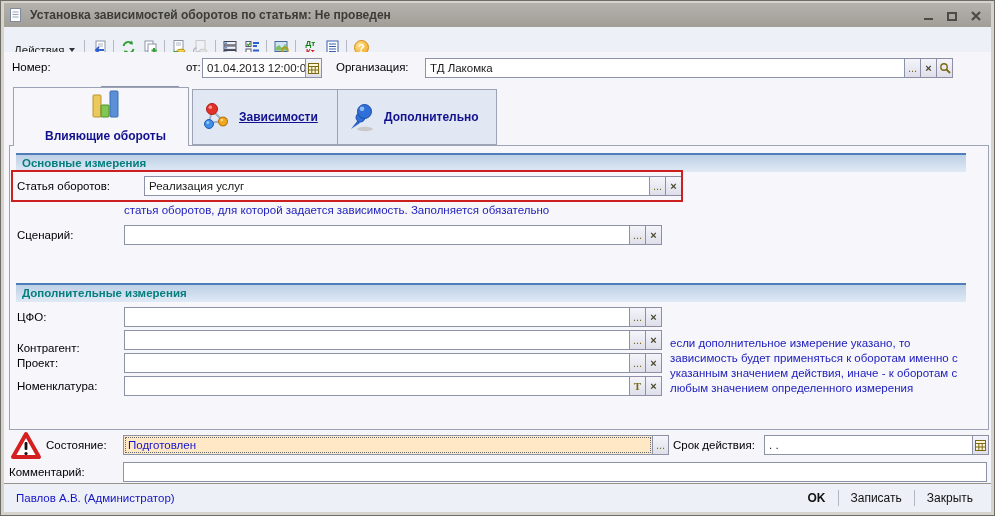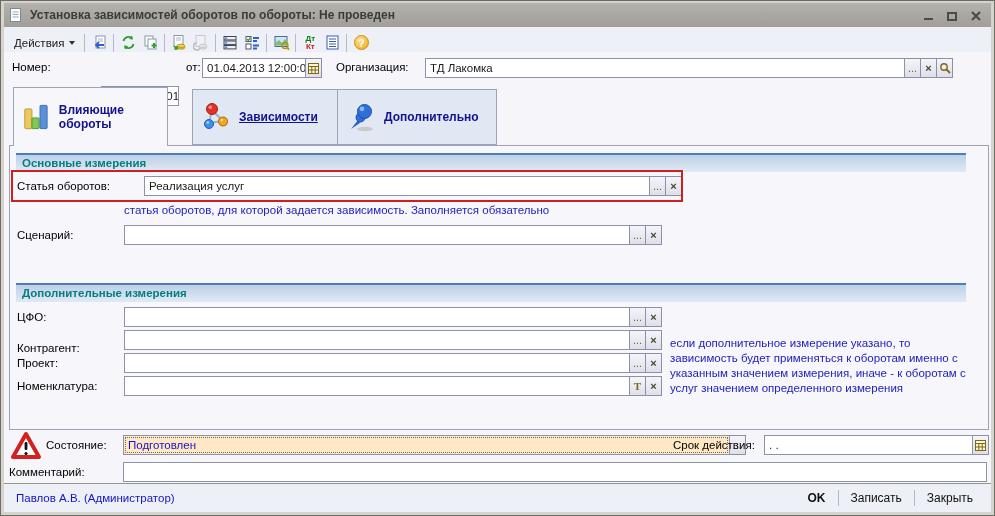--- a/index.html
+++ b/index.html
@@ -14,21 +14,21 @@
   .doc-icon { width:16px; height:16px; margin-right:6px; flex:0 0 auto; }
   .title-text { flex:1; font-size:12px; font-weight:bold; color:#3c3b36; white-space:nowrap; overflow:hidden; }
   .win-controls { display:flex; align-items:center; gap:10px; margin-right:4px; }
   .wbtn { width:14px; height:14px; display:flex; align-items:flex-end; justify-content:center; cursor:default; }
   .g-min { width:9px; height:2px; background:#4c4b46; margin-bottom:2px; }
   .g-max { width:10px; height:9px; border:2px solid #4c4b46; margin-bottom:1px; }
   .g-close { width:12px; height:12px; }
 
   
   .toolbar { position:absolute; left:3px; top:26px; right:3px; height:32px; background:#eef0f8;
-    border-bottom:1px solid #7e7c72; display:flex; align-items:center; padding:0 4px; }
+    border-bottom:1px solid #7e7c72; display:flex; align-items:flex-end; padding:0 4px; }
   .actions-btn { display:flex; align-items:center; gap:5px; padding:2px 6px; background:none; border:none;
     font-family:inherit; font-size:11.5px; color:#1a1a1a; cursor:default; }
   .drop-arrow { width:0; height:0; border-left:3.5px solid transparent; border-right:3.5px solid transparent; border-top:4px solid #333; }
   .tb-sep { width:1px; height:18px; background:#b9b9c6; margin:0 3px; flex:0 0 auto; }
   .tbtn { width:22px; height:21px; display:flex; align-items:center; justify-content:center; background:none; border:none; cursor:default; }
   .tbtn.disabled { opacity:.45; filter:grayscale(.7); }
   .dtkt { display:flex; flex-direction:column; line-height:8px; font-size:8px; font-weight:bold; font-family:"Liberation Sans",sans-serif; }
   .dtkt .dt { color:#0d7d0d; } .dtkt .kt { color:#cc1414; }
   .help-circle { width:15px; height:15px; border-radius:50%; background:radial-gradient(circle at 35% 30%, #ffe08a, #f2a51f);
     color:#fff; font-weight:bold; font-size:11px; display:flex; align-items:center; justify-content:center; border:1px solid #cf8a10; }
@@ -75,21 +75,21 @@
 
   <div class="titlebar">
     <span class="doc-icon">
       <svg width="16" height="16" viewBox="0 0 16 16">
           <rect x="2.5" y="1.5" width="10" height="13" fill="#fdfdfd" stroke="#7d8aa0"></rect>
           <line x1="4.5" y1="5" x2="10.5" y2="5" stroke="#9aa6ba"></line>
           <line x1="4.5" y1="7.5" x2="10.5" y2="7.5" stroke="#9aa6ba"></line>
           <line x1="4.5" y1="10" x2="10.5" y2="10" stroke="#9aa6ba"></line>
         </svg>
     </span>
-    <span class="title-text">Установка зависимостей оборотов по обороты: Не проведен</span>
+    <span class="title-text">Установка зависимостей оборотов по статьям: Не проведен</span>
     <span class="win-controls">
       <span class="wbtn">
           <span class="g-min"></span>
         </span>
       <span class="wbtn">
           <span class="g-max"></span>
         </span>
       <span class="wbtn">
         <svg class="g-close" viewBox="0 0 12 12">
             <path d="M2 2 L10 10 M10 2 L2 10" stroke="#4c4b46" stroke-width="2.2"></path>
@@ -232,21 +232,21 @@
       <button class="sbtn">...</button>
       <button class="sbtn xbtn">×</button>
       <button class="sbtn">
         <svg width="12" height="12" viewBox="0 0 12 12">
             <circle cx="5" cy="5" r="3.2" fill="none" stroke="#7c6a12" stroke-width="1.4"></circle>
             <line x1="7.5" y1="7.5" x2="11" y2="11" stroke="#7c6a12" stroke-width="1.8"></line>
           </svg>
       </button>
     </div>
 
-    <div class="tab tab-active" style="left:9px; width:155px;">
+    <div class="tab tab-active" style="left:9px; width:176px;flex-direction:column;">
       <svg width="30" height="32" viewBox="0 0 30 32">
           <rect x="2" y="7" width="8" height="22" rx="1" fill="#ecc95e" stroke="#b9952c"></rect>
           <rect x="10" y="17" width="8" height="12" rx="1" fill="#82c655" stroke="#4e9428"></rect>
           <rect x="19" y="3" width="8" height="26" rx="1" fill="#5b8fd6" stroke="#3a6db4"></rect>
         </svg>
       <span>Влияющие обороты</span>
     </div>
     <div class="tab tab-idle" style="left:188px; width:159px;text-decoration:underline;">
       <svg width="28" height="30" viewBox="0 0 28 30">
           <path d="M10 8 L7 21 M10 8 L21 19 M7 21 L21 19" stroke="#9fb0cc" stroke-width="2" fill="none"></path>
@@ -314,30 +314,30 @@
         <button class="sbtn xbtn">×</button>
       </div>
 
       <span class="flabel" style="left:7px; top:234px;">Номенклатура:</span>
       <div class="btnrow" style="left:114px; top:230px; width:538px;">
         <div class="grow"></div>
         <button class="sbtn tbtn2">T</button>
         <button class="sbtn xbtn">×</button>
       </div>
 
-      <span class="hint" style="left:660px; top:190px; width:303px; white-space:normal; line-height:15px;">если дополнительное измерение указано, то зависимость будет применяться к оборотам именно с указанным значением измерения, иначе - к оборотам с услуг значением определенного измерения</span>
+      <span class="hint" style="left:660px; top:190px; width:303px; white-space:normal; line-height:15px;">если дополнительное измерение указано, то зависимость будет применяться к оборотам именно с указанным значением действия, иначе - к оборотам с любым значением определенного измерения</span>
     </div>
 
     <svg style="position:absolute; left:6px; top:379px;" width="32" height="30" viewBox="0 0 32 30">
       <path d="M16 3 L29 26 L3 26 Z" fill="#fff" stroke="#d42020" stroke-width="4" stroke-linejoin="round"></path>
       <rect x="14.6" y="11" width="2.8" height="8" rx="1.2" fill="#111"></rect>
       <circle cx="16" cy="22.5" r="1.6" fill="#111"></circle>
     </svg>
     <span class="flabel" style="left:42px; top:387px;">Состояние:</span>
-    <div class="btnrow" style="left:119px; top:383px; width:623px;">
+    <div class="btnrow" style="left:119px; top:383px; width:546px;">
       <div class="grow state-field">Подготовлен</div>
       <button class="sbtn">...</button>
     </div>
     <span class="flabel" style="left:669px; top:387px;">Срок действия:</span>
     <div class="btnrow" style="left:760px; top:383px; width:225px;">
       <div class="grow">.  .</div>
       <button class="sbtn">
         <svg width="11" height="11" viewBox="0 0 11 11">
             <rect x="0.5" y="0.5" width="10" height="10" fill="#fdf6dc" stroke="#7c6a12"></rect>
             <line x1="0.5" y1="3.5" x2="10.5" y2="3.5" stroke="#7c6a12"></line>

